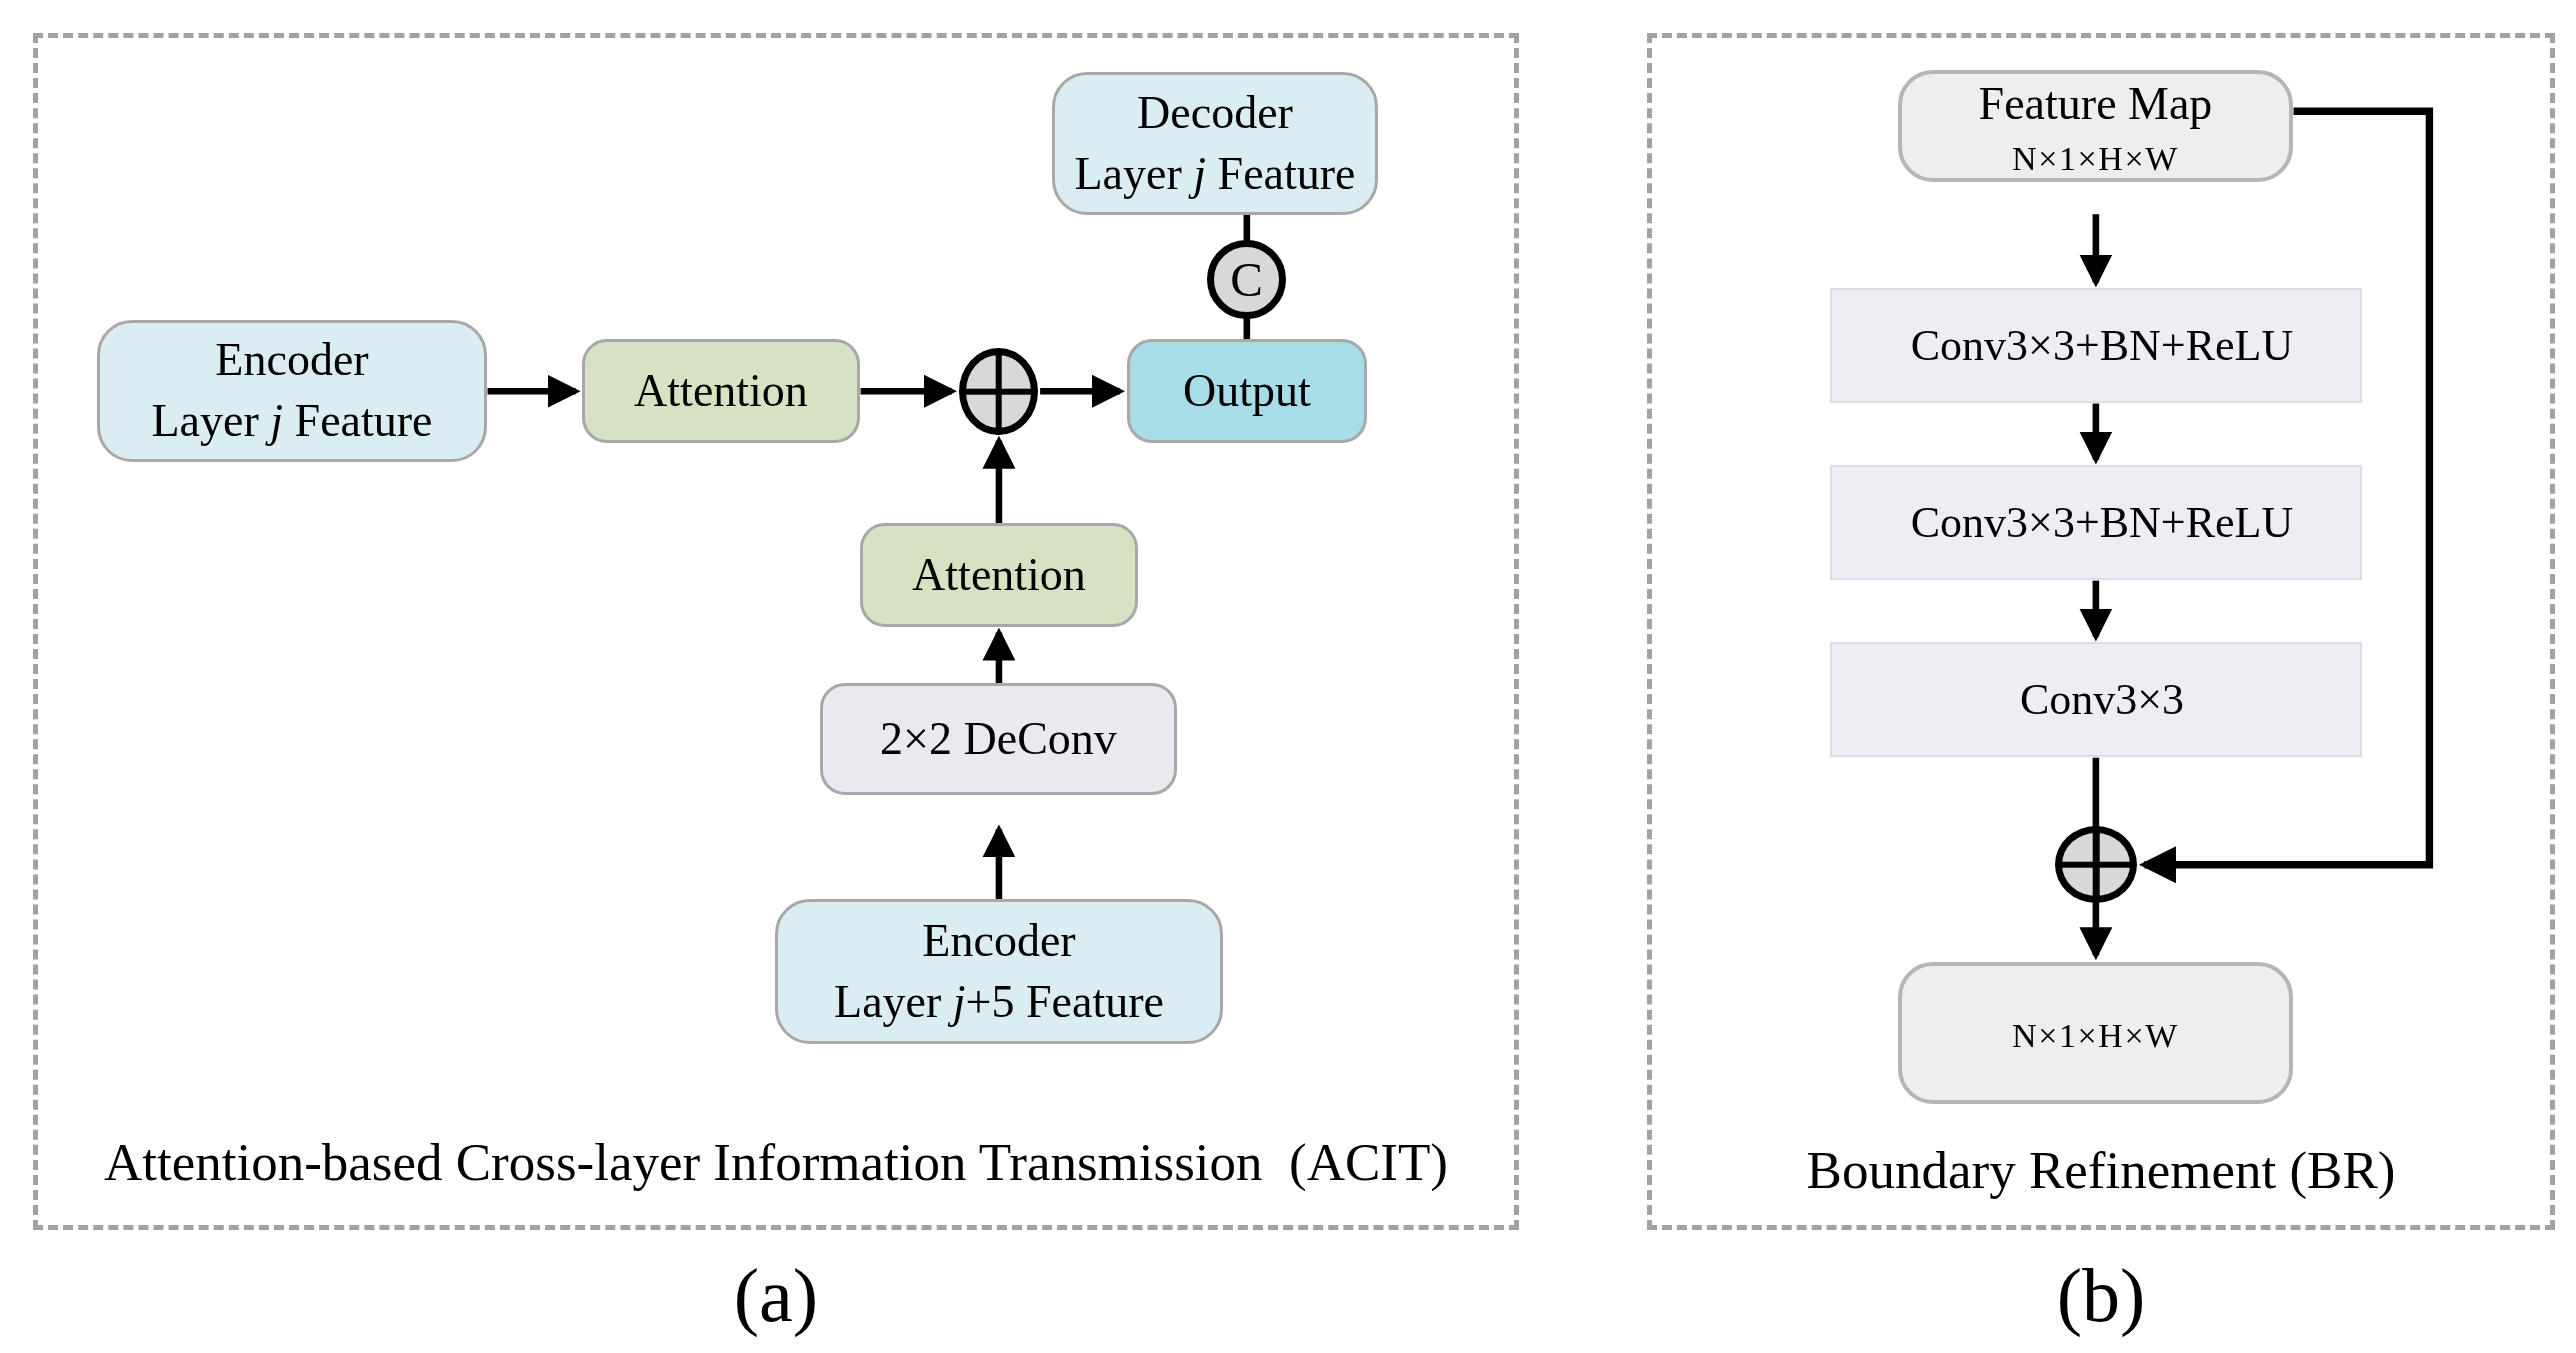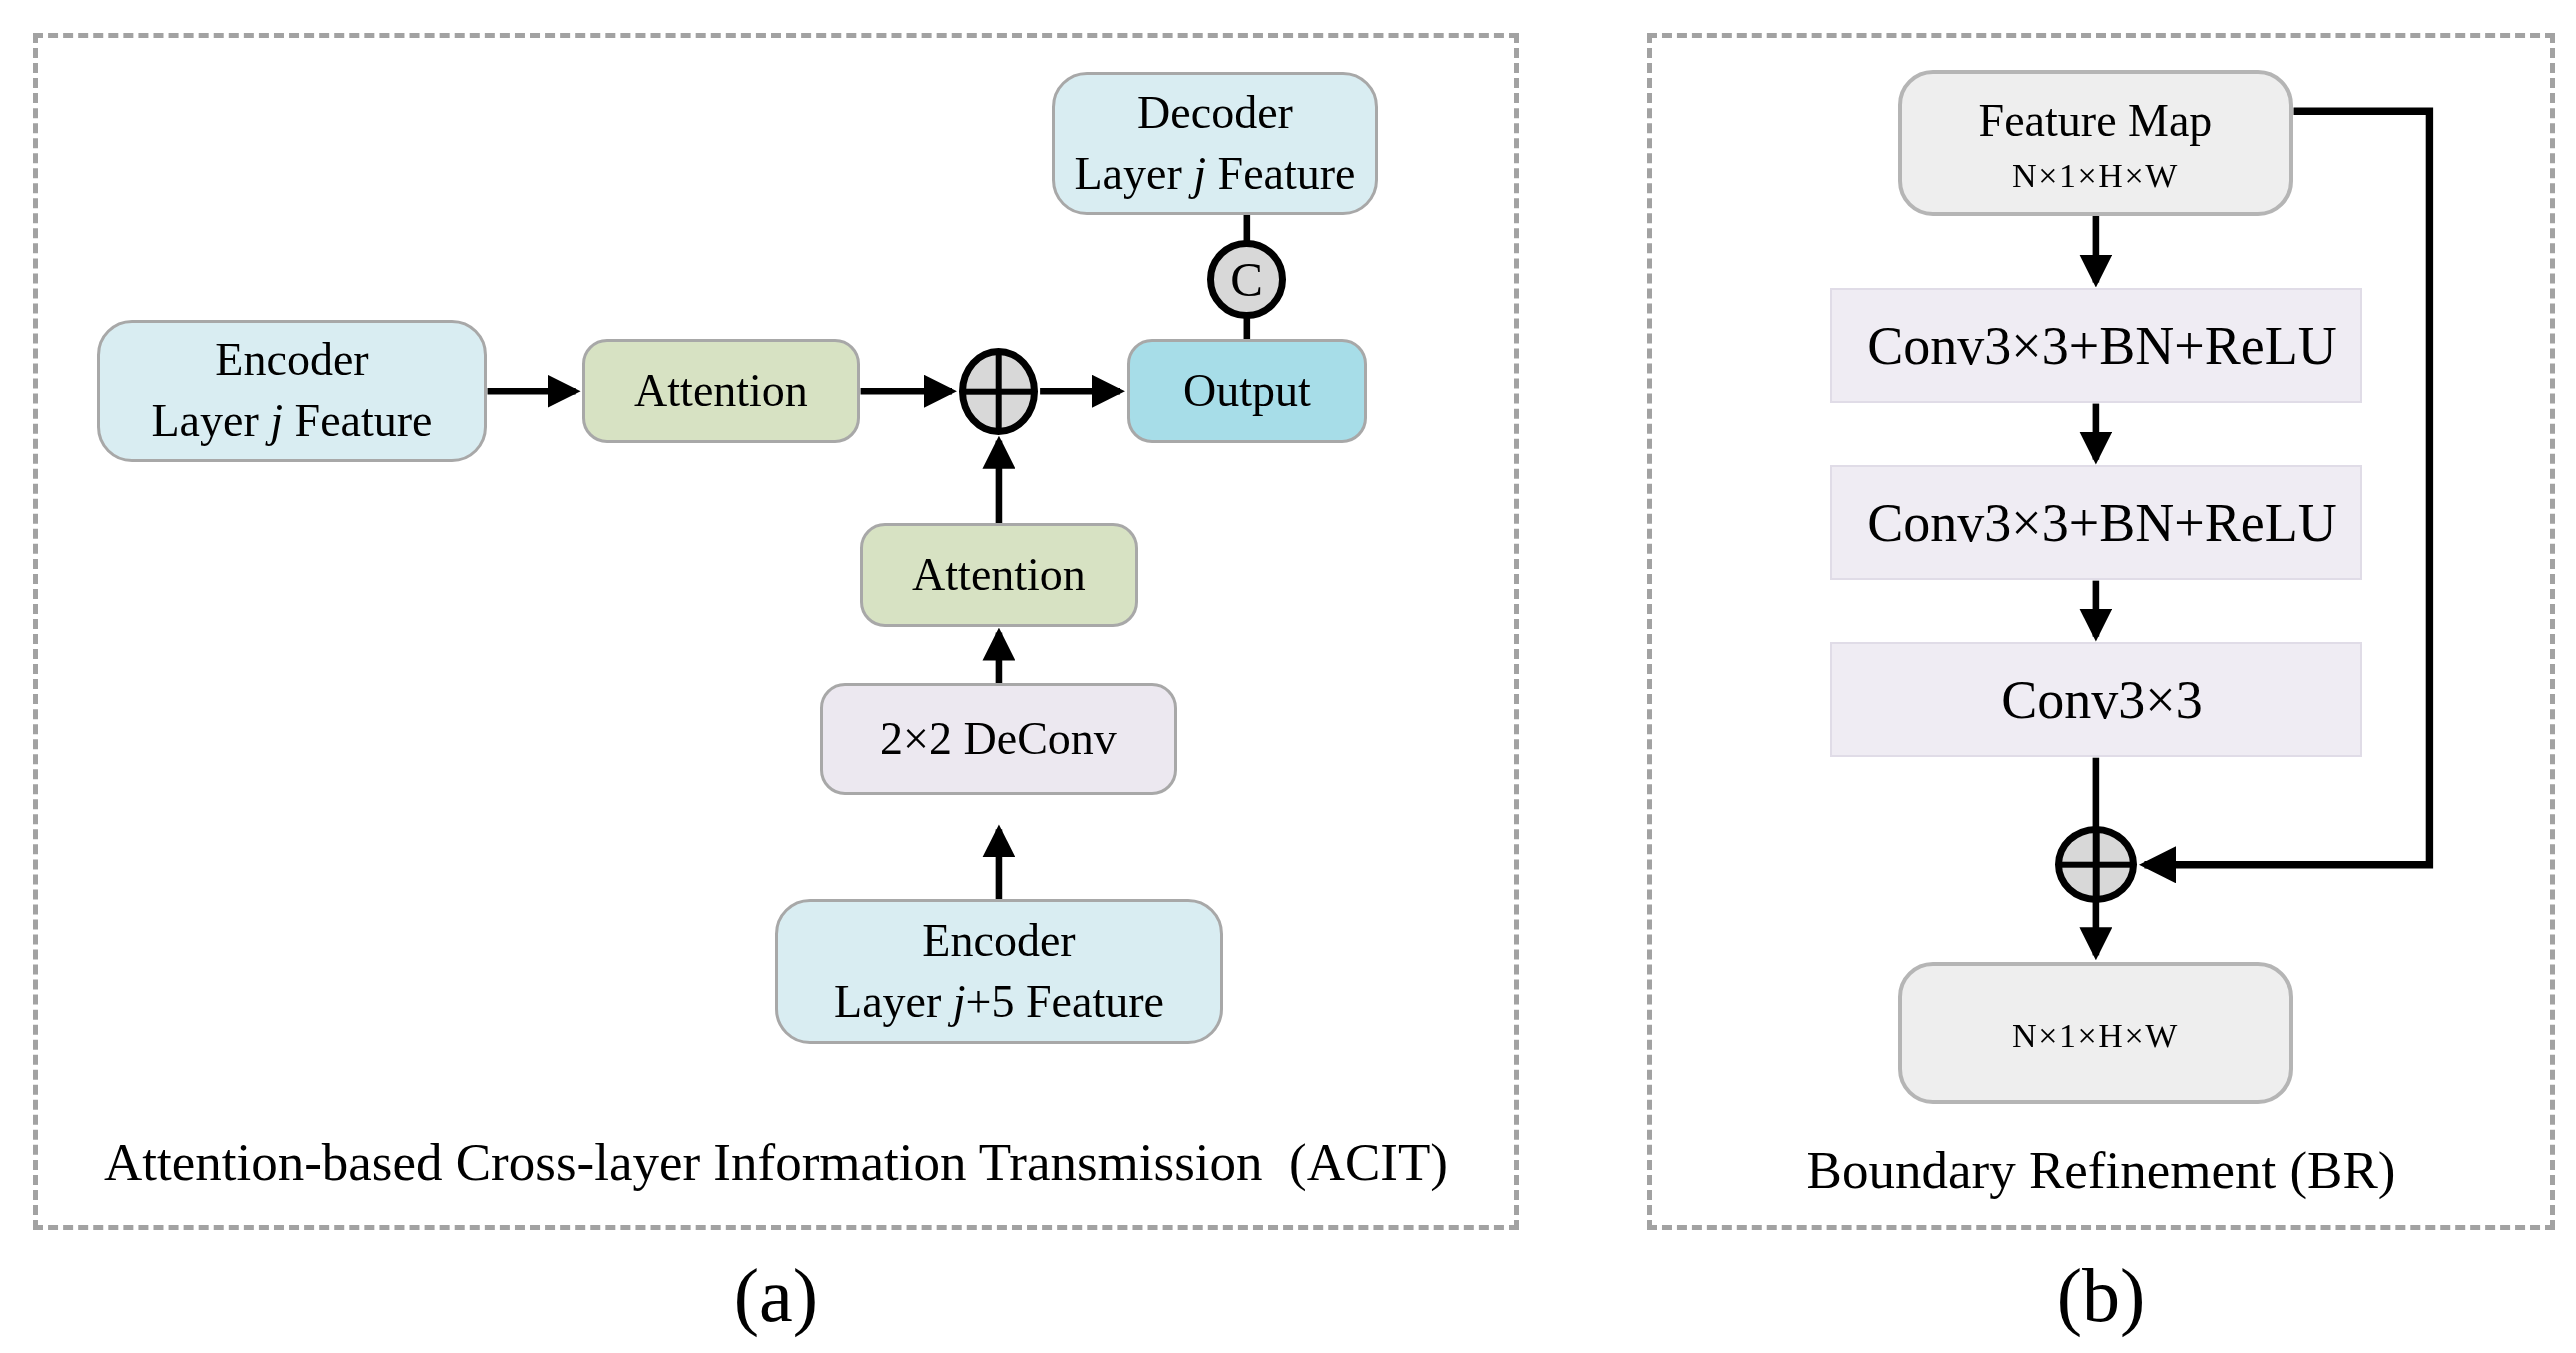--- a/index.html
+++ b/index.html
@@ -16,21 +16,21 @@
   .rounded-big{border:3.3px solid #a8a8a8;border-radius:35px;}
   .rounded-small{border:3.3px solid #a8a8a8;border-radius:25px;}
   .lightblue{background:#d9edf2;}
   .green{background:#d7e2c3;}
   .cyan{background:#a7dde8;justify-content:center;}
   .lavender{background:#ece8f0;}
   .grayround{background:#eeeeee;border:4.1px solid #b5b5b5;border-radius:35px;}
   .convrect{background:#efecf3;border:2.5px solid #e0dce7;}
 
   .lbl{font-size:46px;line-height:1.32;}
-  .lbl-lg{font-size:54px;padding-left:12px;}
+  .lbl-lg{font-size:44px;padding-left:12px;}
   .dims{font-size:34px;letter-spacing:1.6px;margin-top:5px;}
 
   .circle{position:absolute;z-index:3;background:#d8d8d8;border:7.4px solid #000;border-radius:50%;display:flex;align-items:center;justify-content:center;}
   .plus-bar-v{position:absolute;left:50%;top:0;transform:translateX(-50%);width:6.6px;height:100%;background:#000;}
   .plus-bar-h{position:absolute;top:50%;left:0;transform:translateY(-50%);height:6.6px;width:100%;background:#000;}
   .concat-letter{font-size:49px;line-height:1;}
 
   .caption{position:absolute;z-index:2;text-align:center;font-size:53px;white-space:pre;}
   .sublabel{position:absolute;z-index:2;text-align:center;font-size:76px;}
   i{font-style:italic;}
@@ -102,21 +102,21 @@
 </div>
 
 <div class="node rounded-big lightblue lbl" style="left:775px;top:899px;width:448px;height:145px;">
   <div>Encoder</div>
   <div><span>Layer </span><i>j</i><span>+5 Feature</span></div>
 </div>
 
 <div class="caption" style="left:33px;top:1132px;width:1486px;">Attention-based Cross-layer Information Transmission  (ACIT)</div>
 <div class="sublabel" style="left:33px;top:1252px;width:1486px;">(a)</div>
 
-<div class="node grayround" style="left:1898px;top:70px;width:395px;height:146px;">
+<div class="node grayround" style="left:1898px;top:70px;width:395px;height:112px;">
   <div class="lbl">Feature Map</div>
   <div class="dims">N×1×H×W</div>
 </div>
 
 <div class="node convrect lbl-lg" style="left:1830px;top:288px;width:532px;height:115px;">
   <div>Conv3×3+BN+ReLU</div>
 </div>
 
 <div class="node convrect lbl-lg" style="left:1830px;top:465px;width:532px;height:115px;">
   <div>Conv3×3+BN+ReLU</div>

